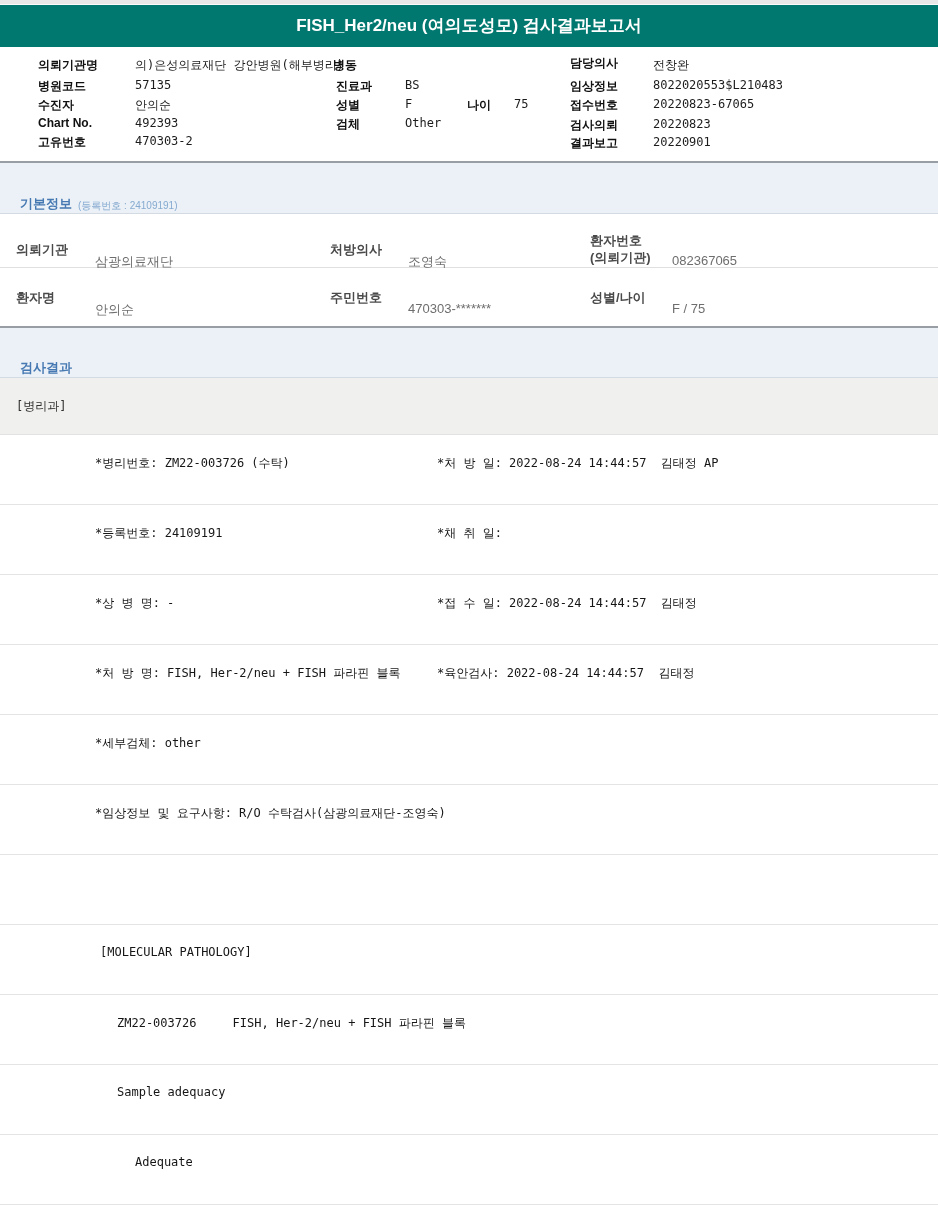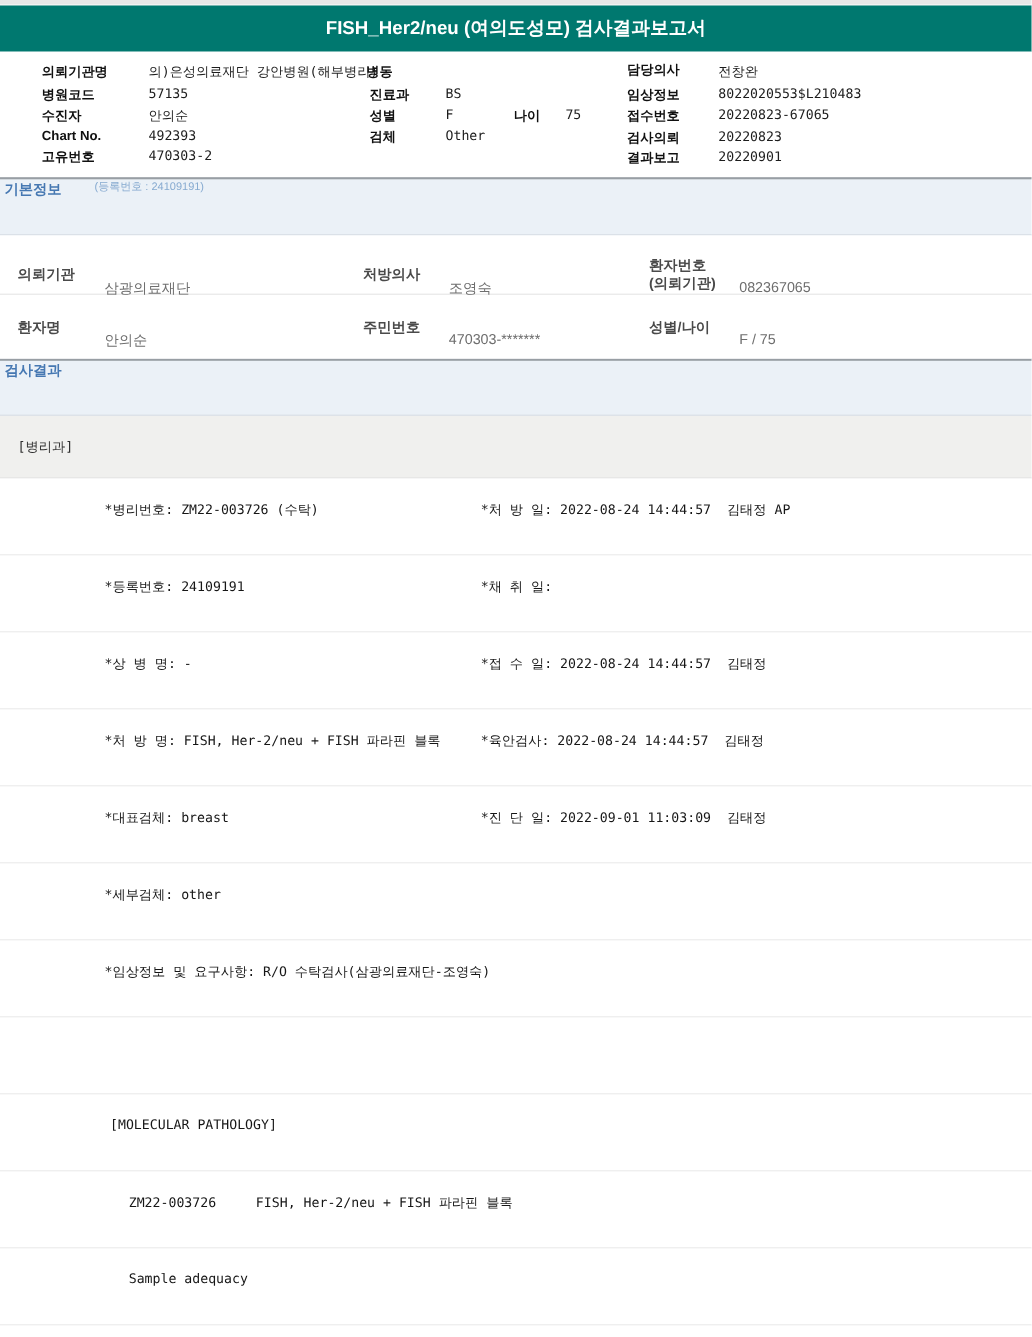--- a/index.html
+++ b/index.html
@@ -16,21 +16,21 @@
     font-size:17px; font-weight:bold;
   }
   
   .patient-header { position:relative; height:114px; background:#fff; }
   .hl { position:absolute; font-size:12px; font-weight:bold; color:#101010; white-space:pre; }
   .hv { position:absolute; font-size:12px; color:#1c1c1c; white-space:pre;
         font-family:"DejaVu Sans Mono", monospace; }
   
   .section-bar {
     background:#ebf1f7; border-top:2px solid #989ea4; border-bottom:1px solid #d4dae2;
-    display:flex; align-items:flex-start; padding-left:4px;gap:24px;
+    display:flex; align-items:flex-end; padding-left:20px;
   }
   .sec1 { height:53px; }
   .sec2 { height:52px; }
   .sec-title { color:#4678b2; font-weight:bold; font-size:13px; margin-right:6px; }
   .sec-sub { color:#86aad0; font-size:10px; }
   
   .binfo-row { position:relative; background:#fff; }
   .binfo-row1 { height:54px; border-bottom:1px solid #e0e0e0; }
   .binfo-row2 { height:58px; }
   .bl { position:absolute; font-size:13px; font-weight:bold; color:#4a4a4a; white-space:pre; }
@@ -142,24 +142,20 @@
   </div>
   <div class="r-row">
     <span class="c1">*상 병 명: -</span>
     <span class="c2">*접 수 일: 2022-08-24 14:44:57  김태정</span>
   </div>
   <div class="r-row">
     <span class="c1">*처 방 명: FISH, Her-2/neu + FISH 파라핀 블록</span>
     <span class="c2">*육안검사: 2022-08-24 14:44:57  김태정</span>
   </div>
   <div class="r-row">
-    <span class="c1">*대표검체: breast</span>
-    <span class="c2">*진 단 일: 2022-09-01 11:03:09  김태정</span>
-  </div>
-  <div class="r-row">
     <span class="c1">*세부검체: other</span>
   </div>
   <div class="r-row">
     <span class="c1">*임상정보 및 요구사항: R/O 수탁검사(삼광의료재단-조영숙)</span>
   </div>
 
   <div class="r-row"></div>
 
   <div class="r-row">
     <span class="c1 indent-1">[MOLECULAR PATHOLOGY]</span>

